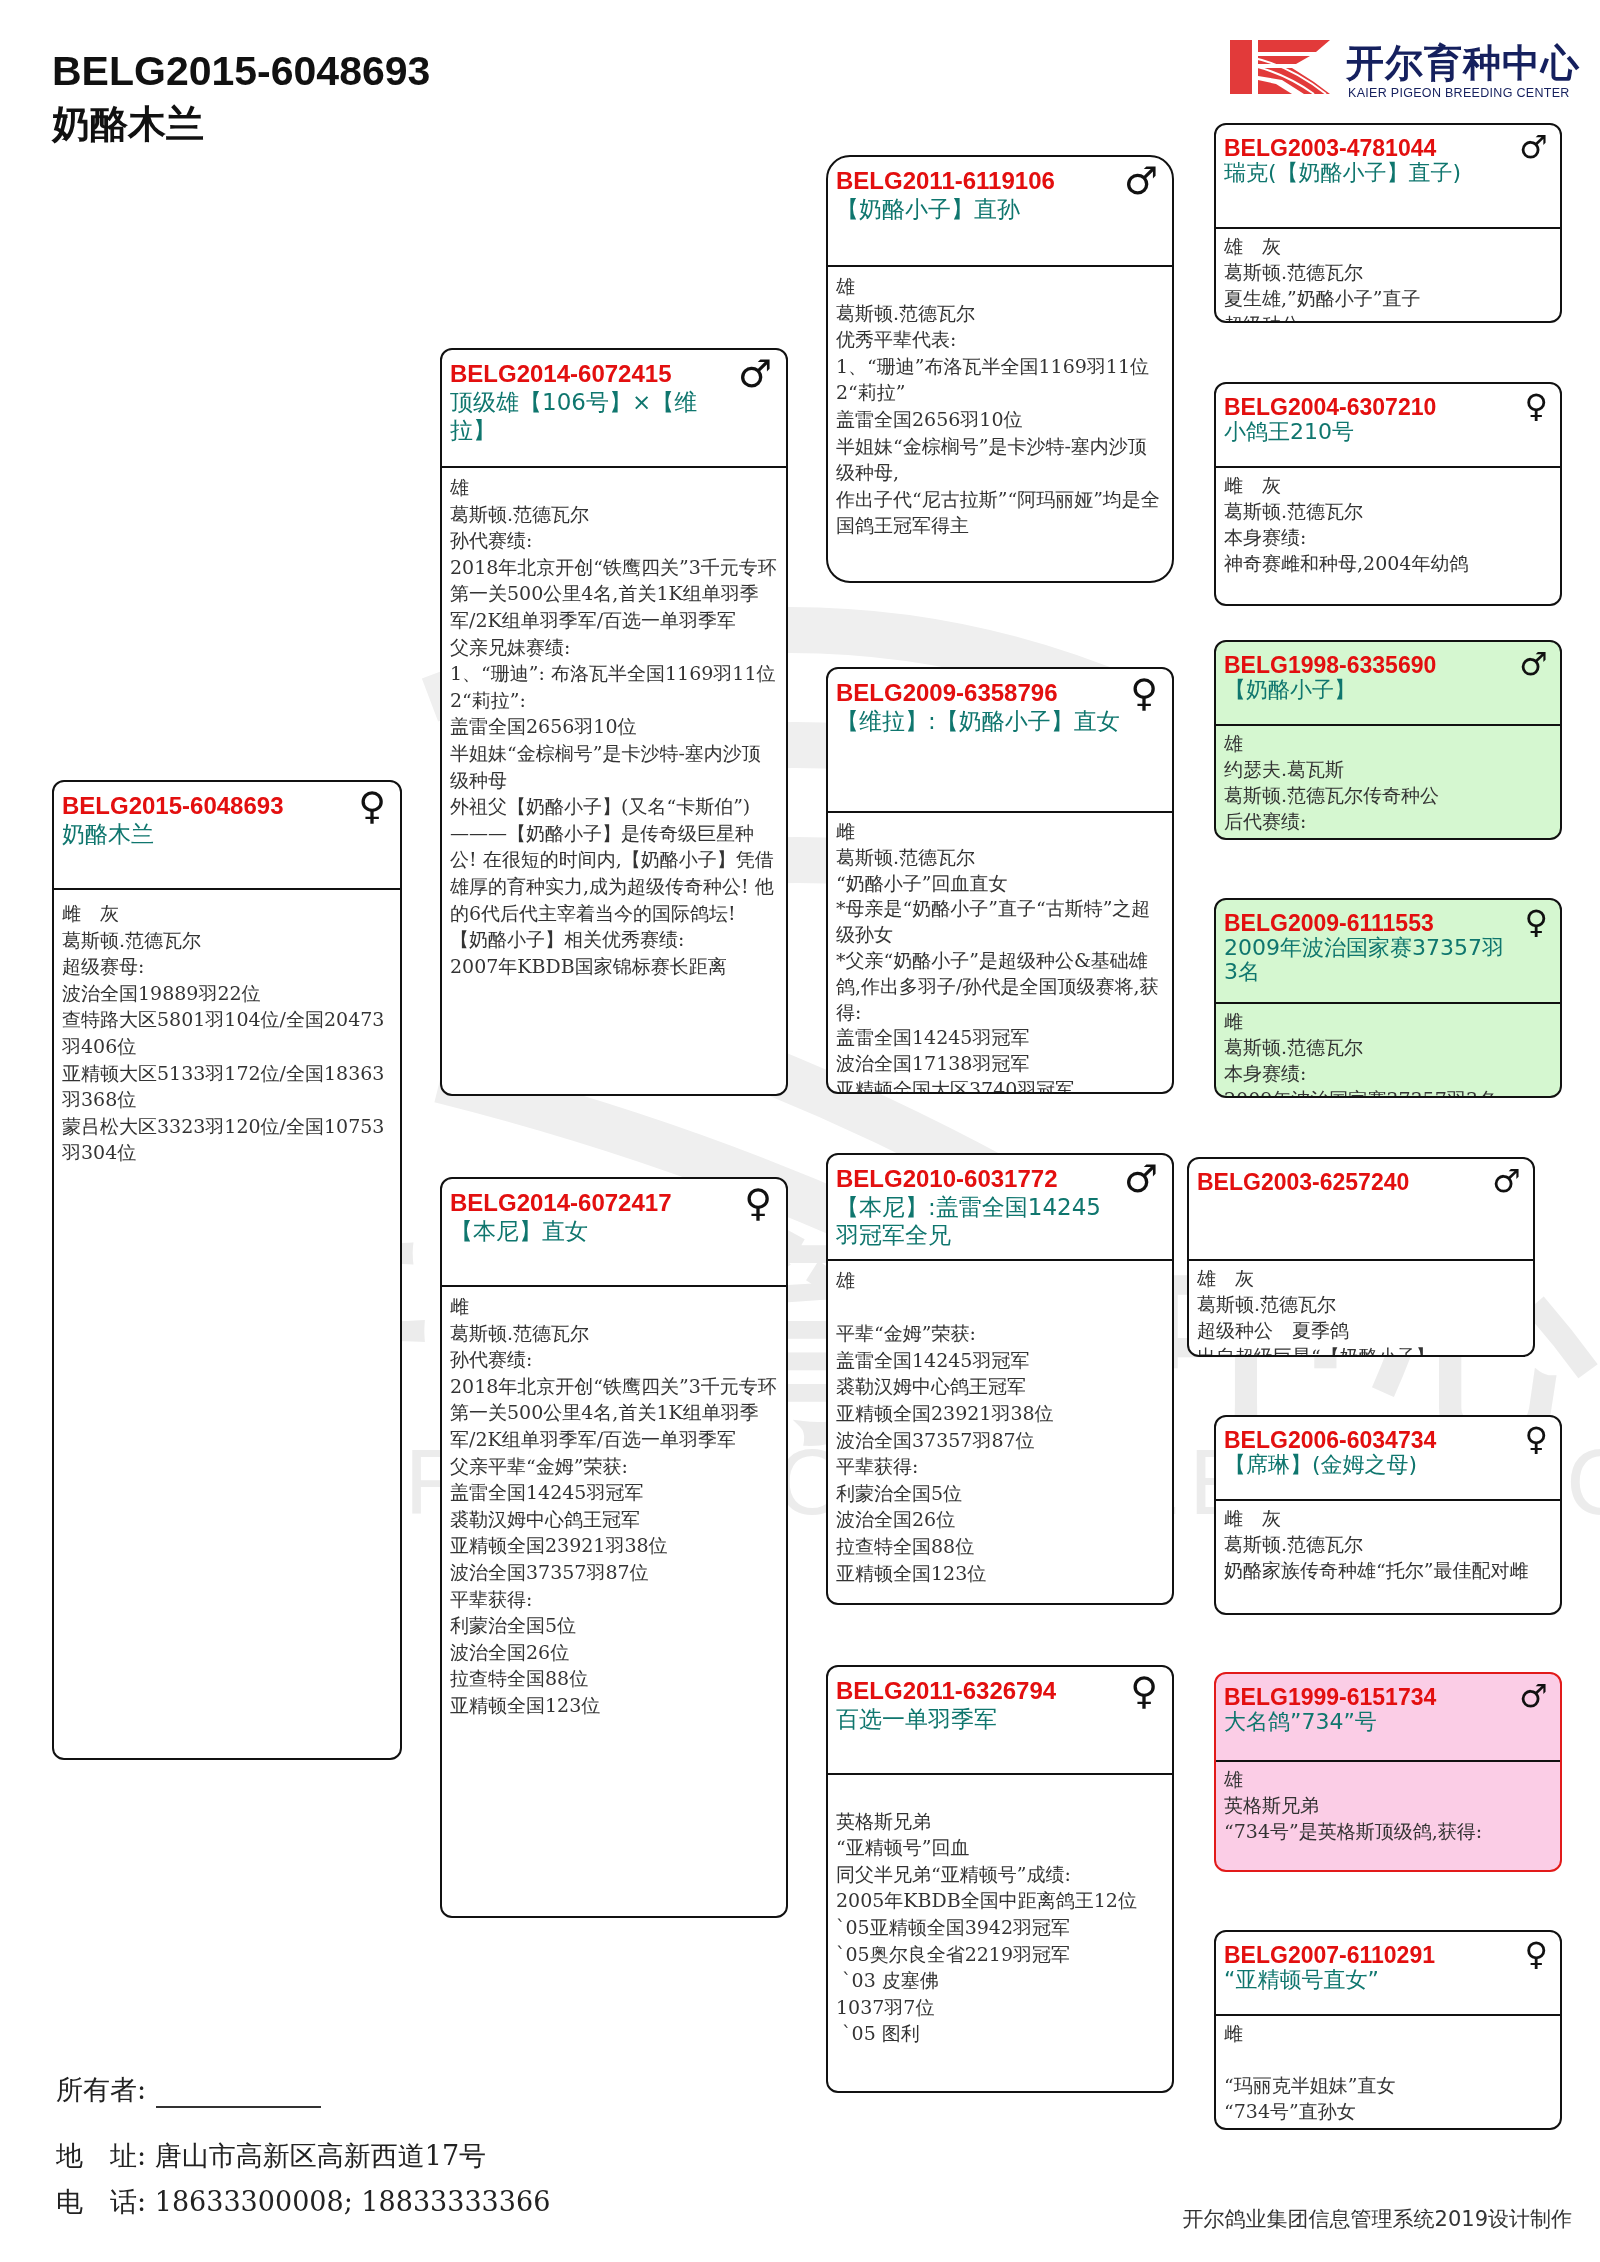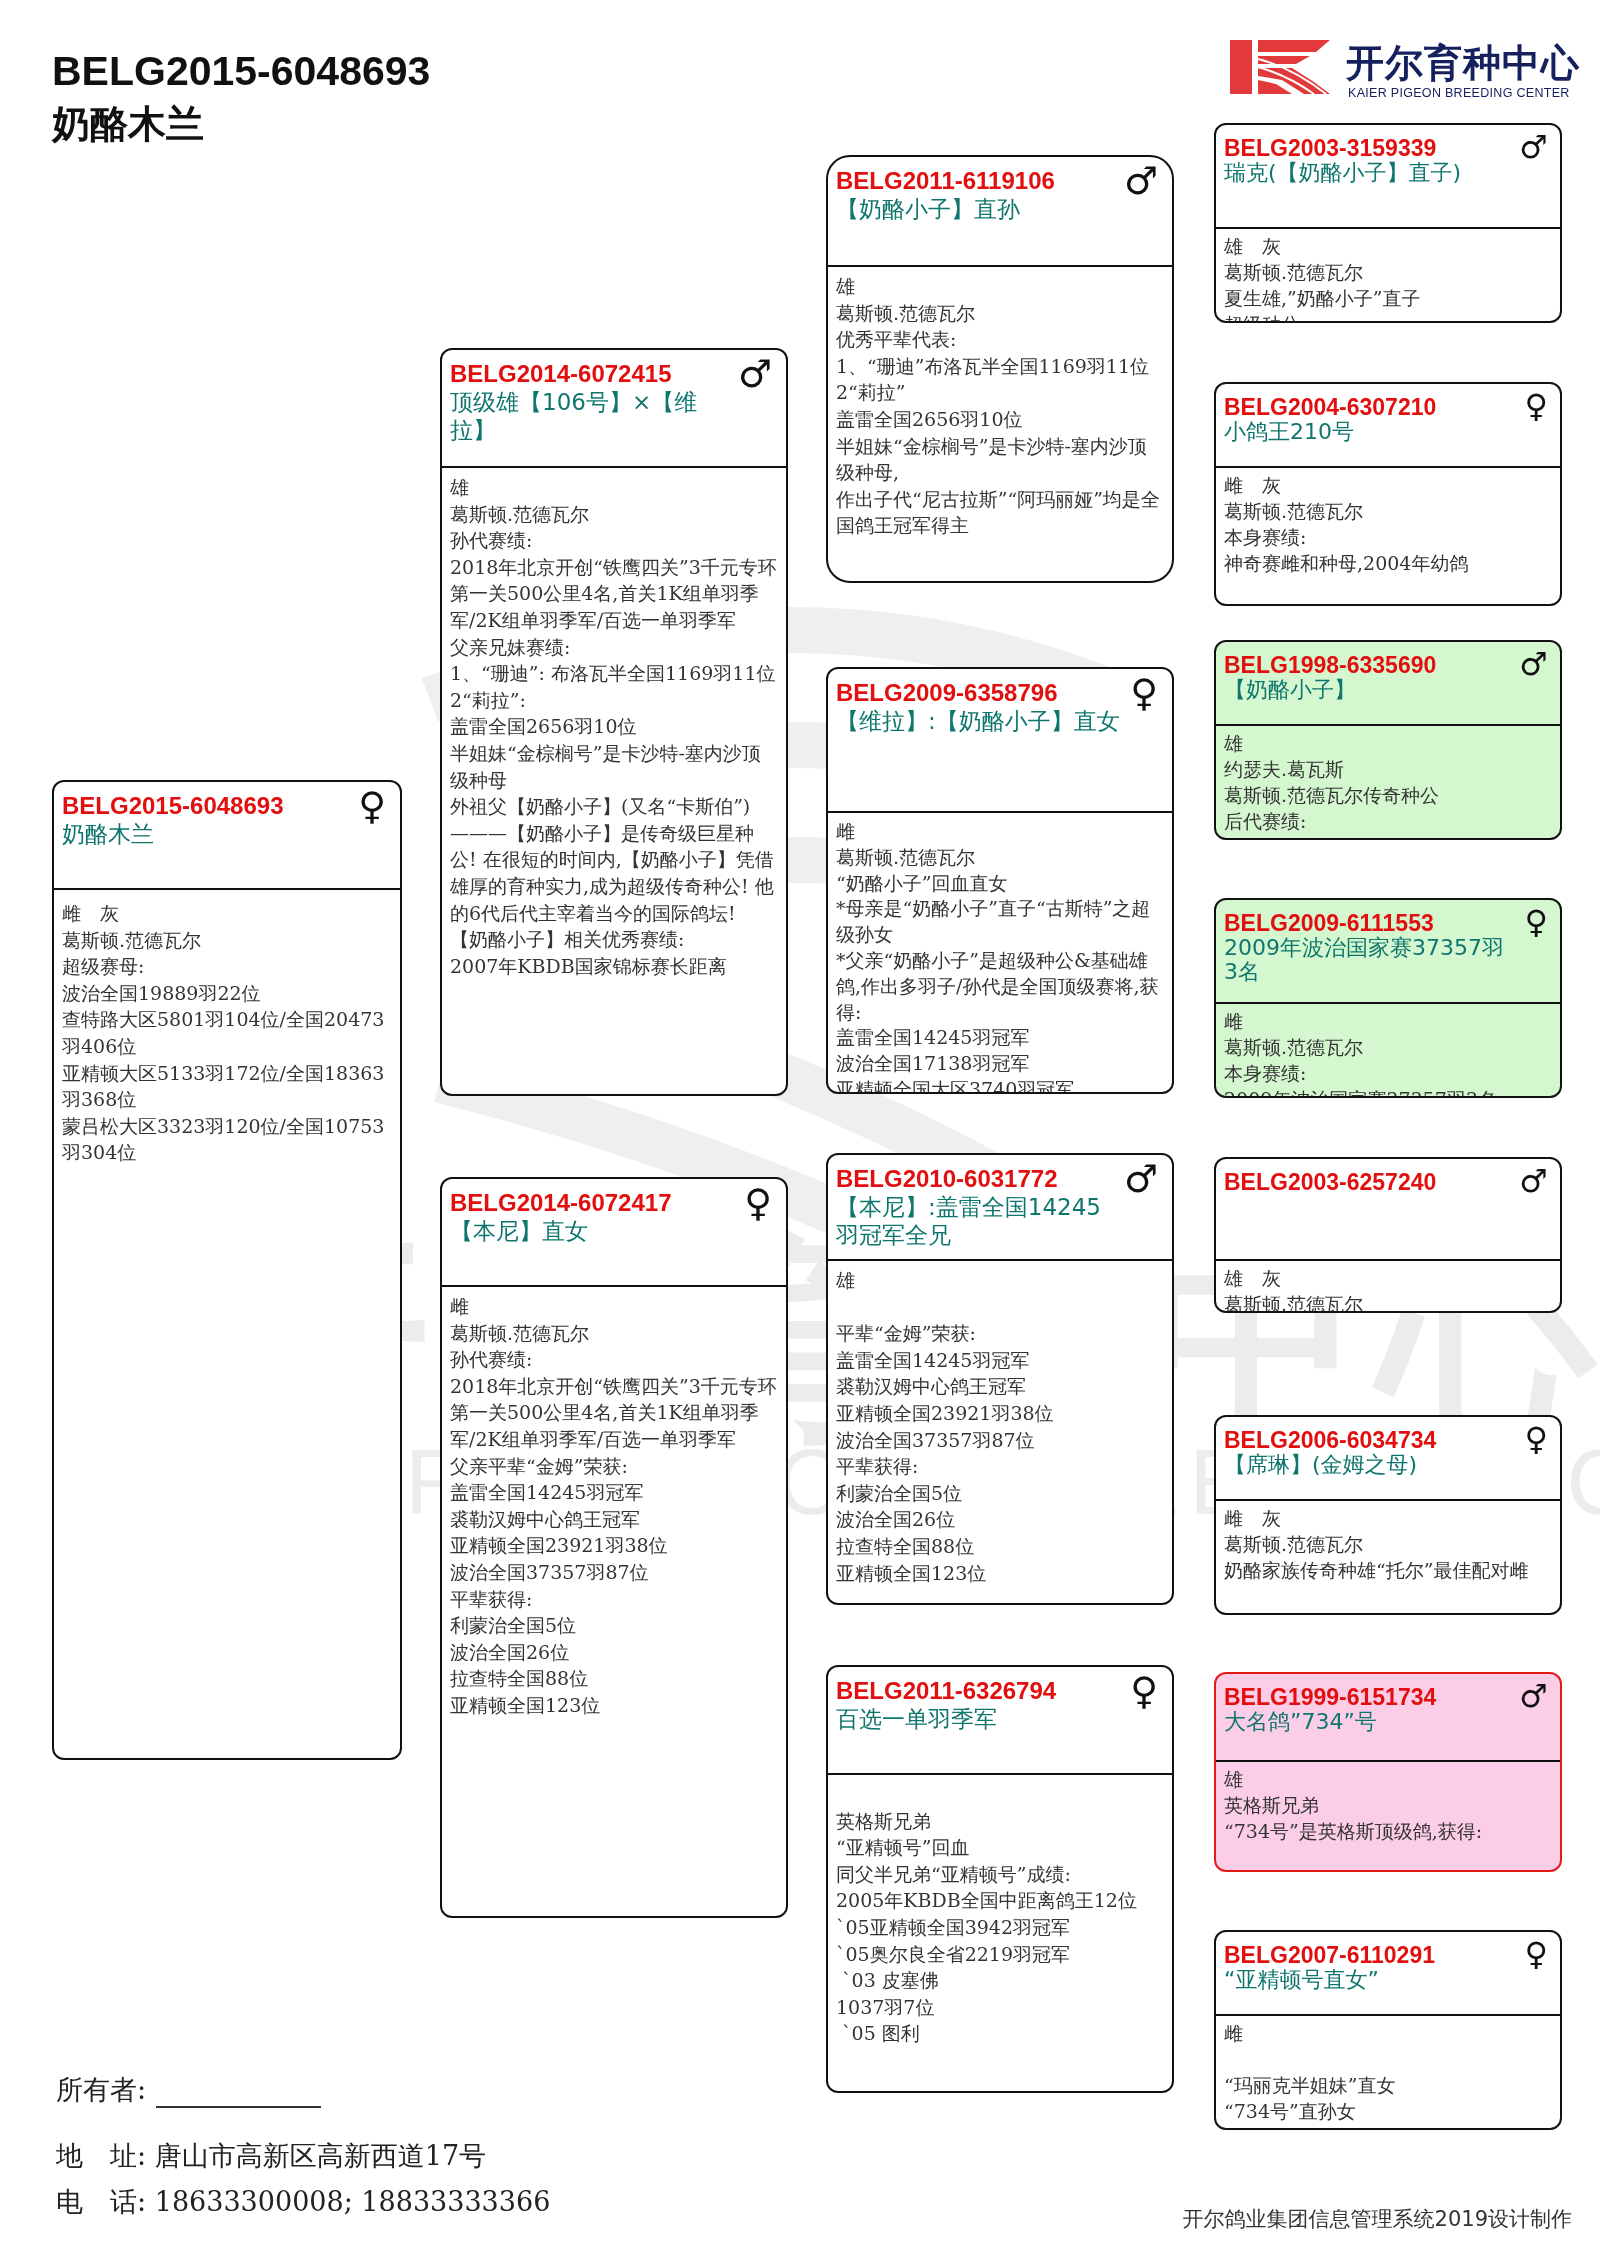--- a/index.html
+++ b/index.html
@@ -196,21 +196,21 @@
 2005年KBDB全国中距离鸽王12位
 `05亚精顿全国3942羽冠军
 `05奥尔良全省2219羽冠军
  `03 皮塞佛
 1037羽7位
  `05 图利</div>
 </div>
 
 <div class="card small" style="left:1214px; top:123px; width:348px; height:200px;">
   <div class="card-head" style="height:104px;">
-    <span class="ring">BELG2003-3159339</span>
+    <span class="ring">BELG2003-4781044</span>
     <span class="pname">瑞克(【奶酪小子】直子)</span>
     <span class="sex">♂</span>
   </div>
   <div class="card-body">雄　灰
 葛斯顿.范德瓦尔
 夏生雄,”奶酪小子”直子
 超级种公</div>
 </div>
 
 <div class="card small" style="left:1214px; top:382px; width:348px; height:224px;">
@@ -242,21 +242,21 @@
     <span class="ring">BELG2009-6111553</span>
     <span class="pname">2009年波治国家赛37357羽3名</span>
     <span class="sex">♀</span>
   </div>
   <div class="card-body">雌
 葛斯顿.范德瓦尔
 本身赛绩:
 2009年波治国家赛37357羽3名</div>
 </div>
 
-<div class="card small" style="left:1214px; top:1157px; width:348px; height:156px;">
+<div class="card small" style="left:1187px; top:1157px; width:348px; height:200px;">
   <div class="card-head" style="height:102px;">
     <span class="ring">BELG2003-6257240</span>
     <span class="sex">♂</span>
   </div>
   <div class="card-body">雄　灰
 葛斯顿.范德瓦尔
 超级种公　夏季鸽
 出自超级巨星“【奶酪小子】</div>
 </div>
 

